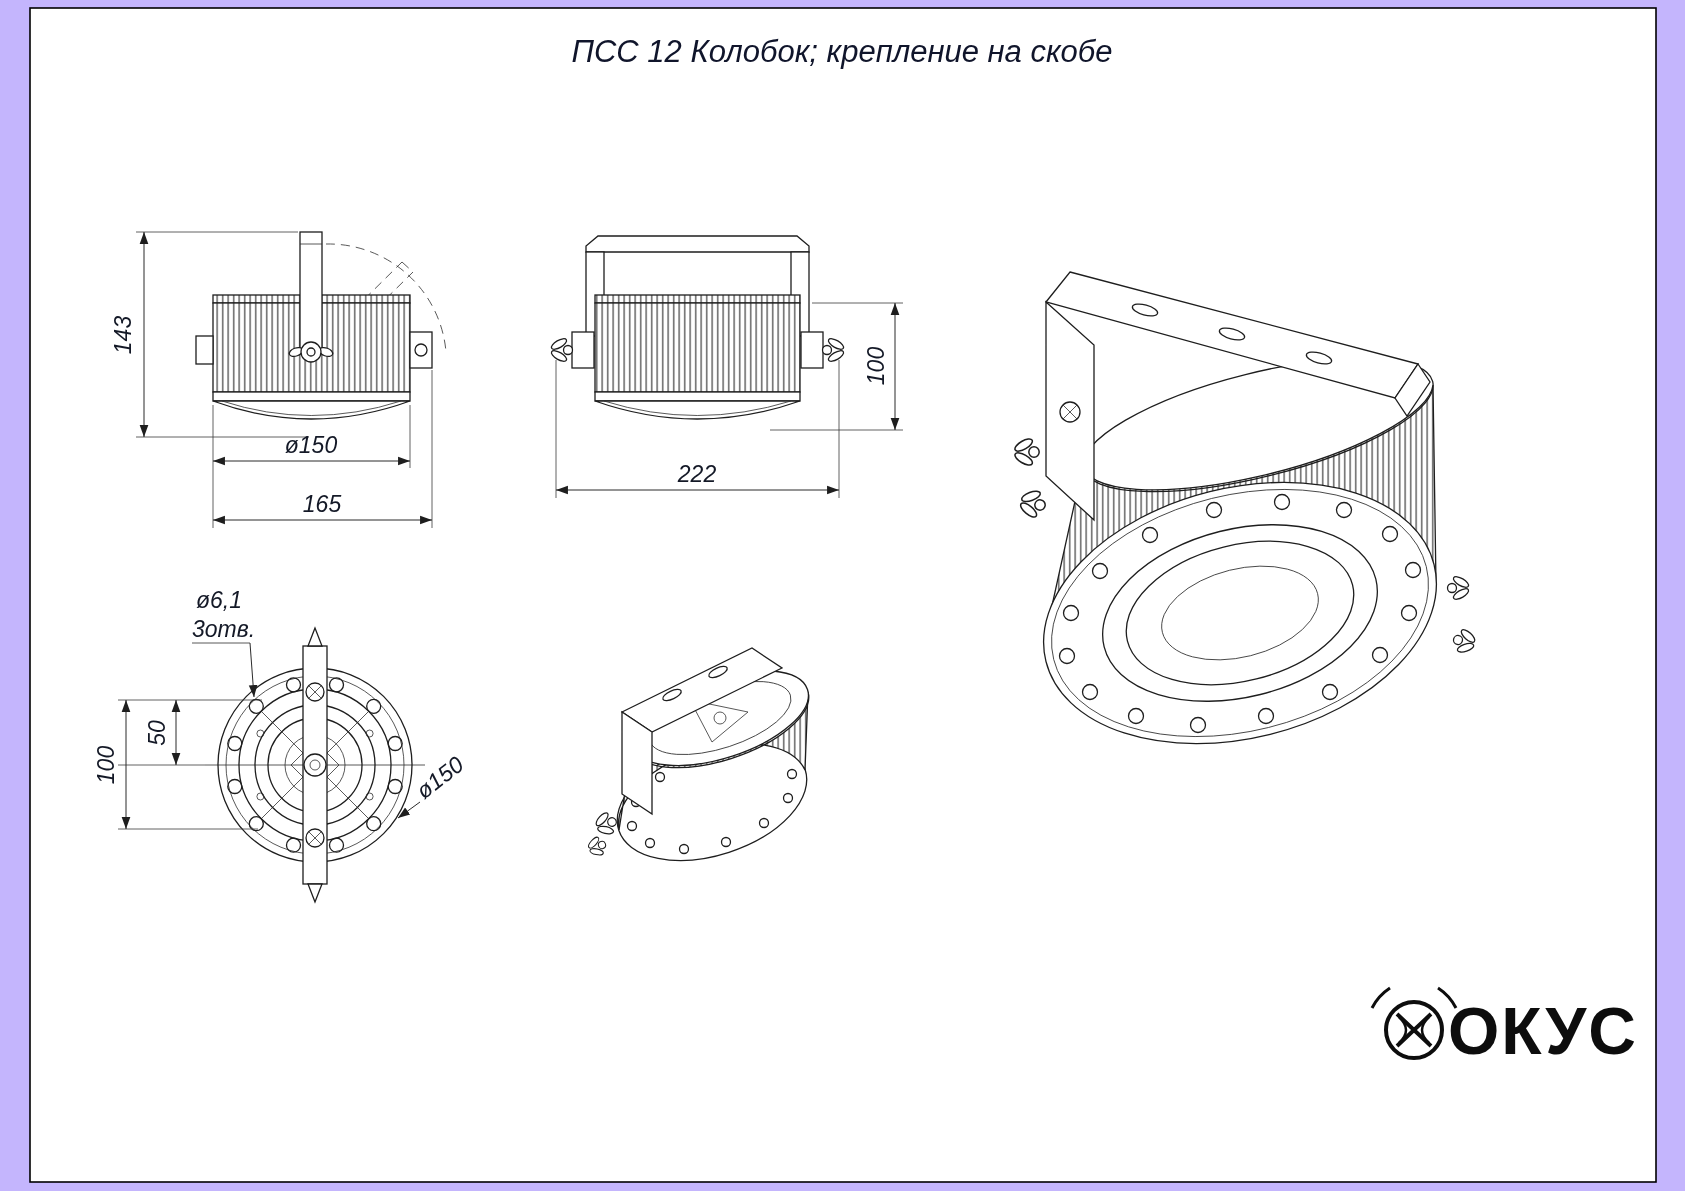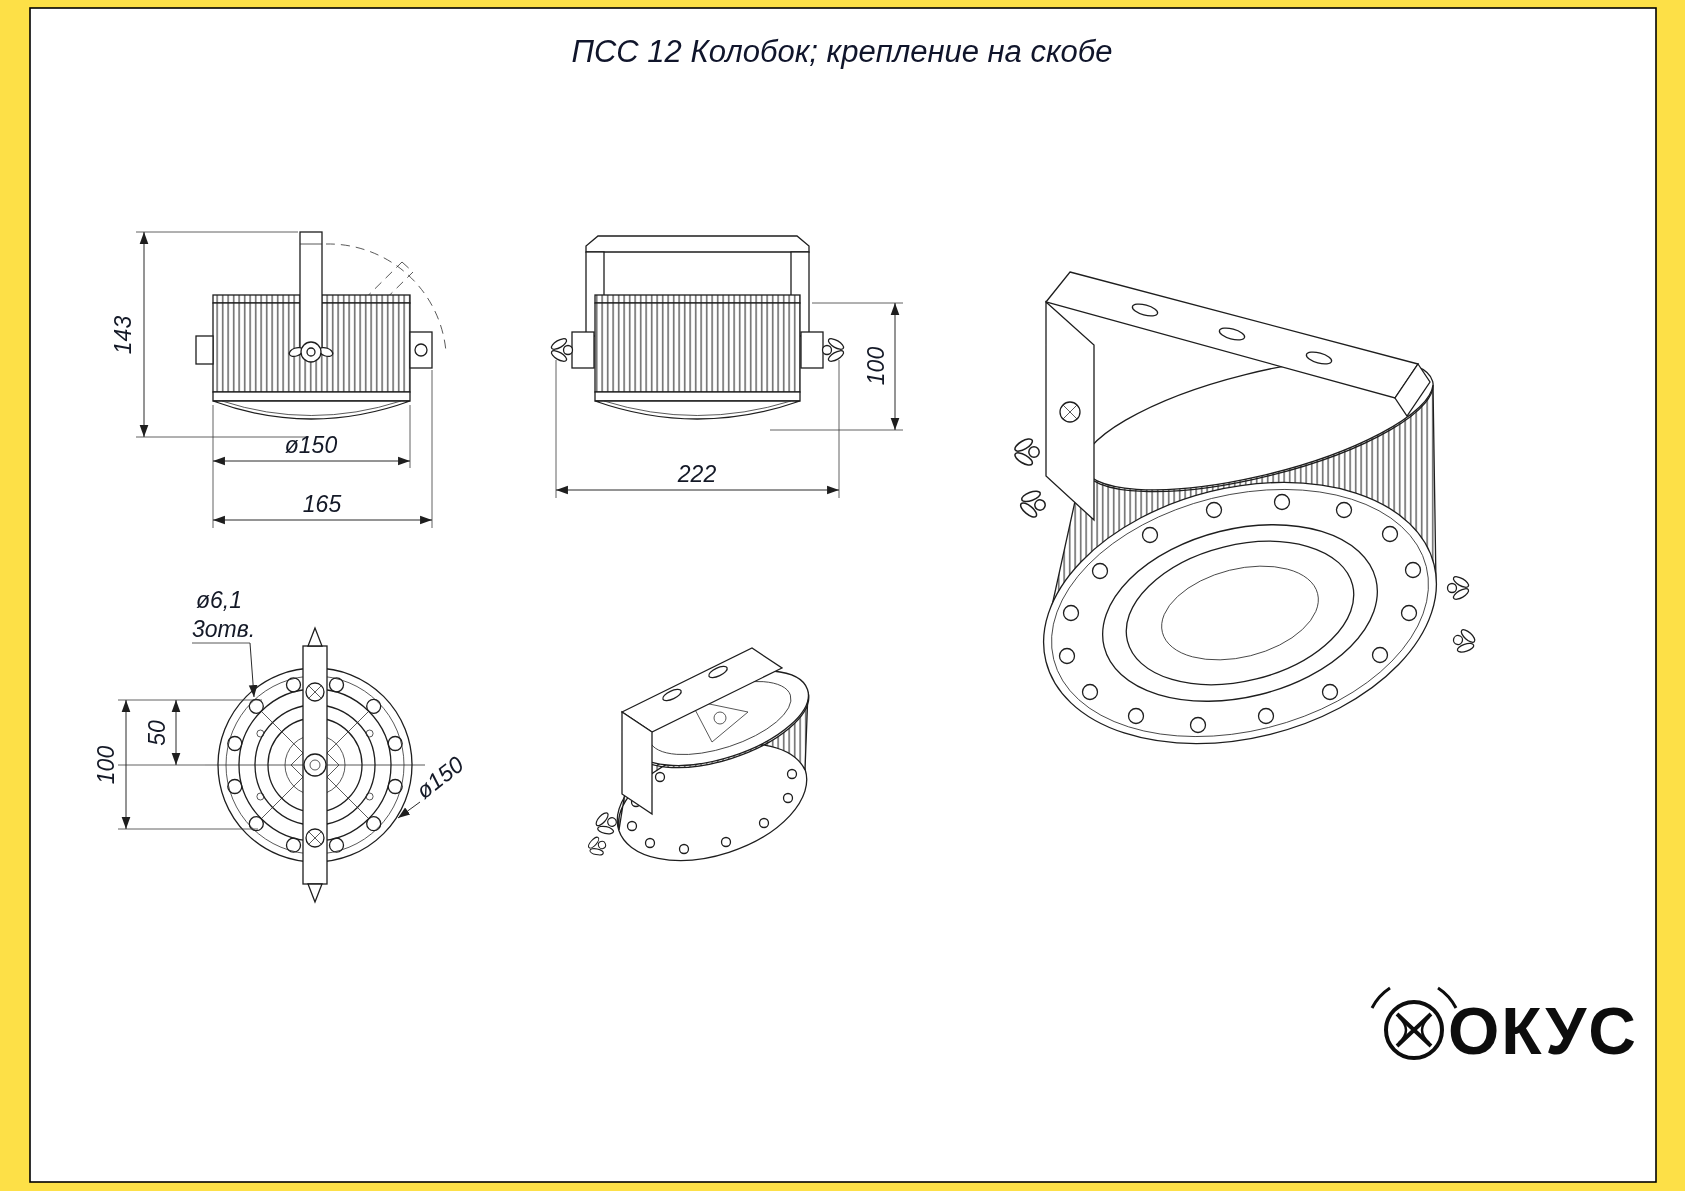--- a/index.html
+++ b/index.html
@@ -1,16 +1,16 @@
 <!DOCTYPE html>
 <html><head>
 <meta charset="utf-8">
 <style>
   html,body{margin:0;padding:0;background:#fff;}
-  .sheet{width:1685px;height:1191px;position:relative;background:#fde047;font-family:"Liberation Sans",sans-serif;text-decoration:underline;}
+  .sheet{width:1685px;height:1191px;position:relative;background:#c4b5fd;font-family:"Liberation Sans",sans-serif;text-decoration:underline;}
   svg text{user-select:none;}
   .ln{stroke:#1e1e1e;stroke-width:1.3;fill:none}
   .lnf{stroke:#1e1e1e;stroke-width:1.3;fill:#fff}
   .thin{stroke:#2e2e2e;stroke-width:.8;fill:none}
   .ext{stroke:#3a3a3a;stroke-width:.8;fill:none}
   .dim{stroke:#2b2b2b;stroke-width:1;fill:none}
   .dash{stroke-dasharray:9 6}
   .st{stroke:#1e1e1e;stroke-width:1.3}
   .dim-t{font:italic 23px "Liberation Sans",sans-serif;fill:#141927}
   .title-t{font:italic 31px "Liberation Sans",sans-serif;fill:#10152b}

